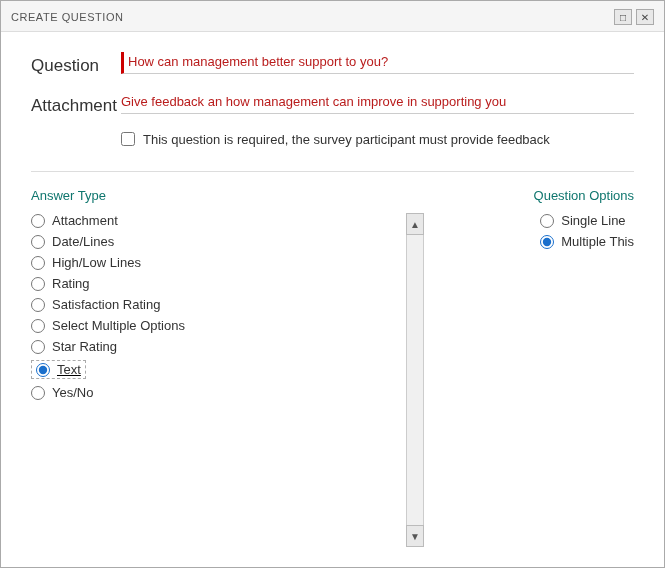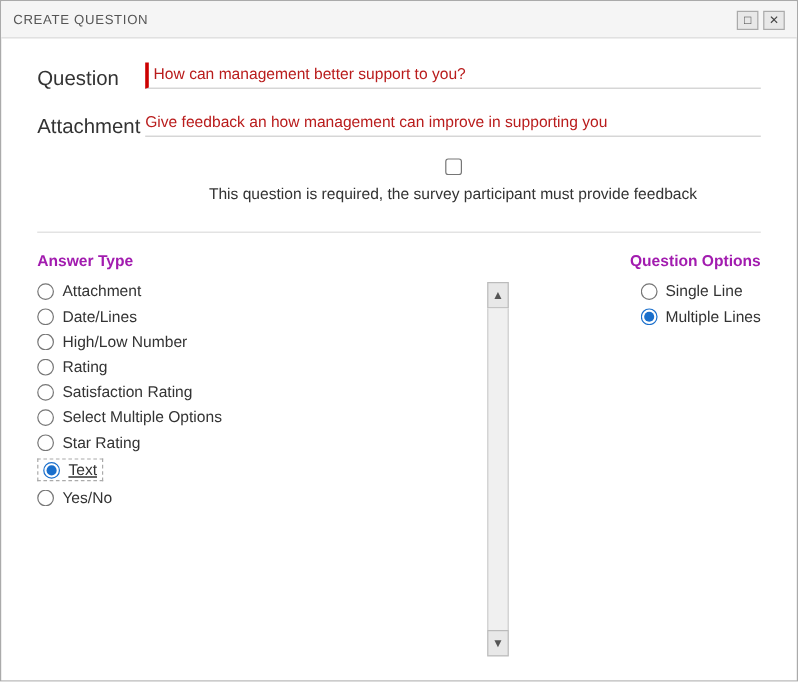--- a/index.html
+++ b/index.html
@@ -79,25 +79,24 @@
       font-size: 13px;
       color: #b91c1c;
       padding: 2px 0 4px 0;
     }
     .field-input.has-red-border {
       border-left: 3px solid #c00;
       padding-left: 4px;
     }
     .checkbox-row {
       display: flex;
-      align-items: center;
+      align-items: flex-start;
       margin-left: 90px;
       margin-bottom: 16px;
       gap: 8px;
-      flex-direction: column;
     }
     .checkbox-row input[type="checkbox"] {
       width: 14px;
       height: 14px;
       cursor: pointer;
     }
     .checkbox-label {
       font-size: 13px;
       color: #333;
     }
@@ -120,23 +119,23 @@
     .right-col {
       width: 200px;
       padding-left: 20px;
       display: flex;
       flex-direction: column;
       border-left: none;
       align-items: flex-end;
     }
     .section-title {
       font-size: 13px;
-      color: #a21caf;
+      color: #0f766e;
       margin-bottom: 10px;
-      font-weight: bold;
+      font-weight: normal;
     }
     .radio-list {
       display: flex;
       flex-direction: column;
       gap: 6px;
       flex: 1;
       position: relative;
     }
     .radio-item {
       display: flex;
@@ -239,21 +238,21 @@
               <span class="radio-label">Attachment</span>
             </label>
 
             <label class="radio-item">
               <input type="radio" name="answer_type" style="">
               <span class="radio-label">Date/Lines</span>
             </label>
 
             <label class="radio-item">
               <input type="radio" name="answer_type" style="">
-              <span class="radio-label">High/Low Number</span>
+              <span class="radio-label">High/Low Lines</span>
             </label>
 
             <label class="radio-item">
               <input type="radio" name="answer_type" style="">
               <span class="radio-label">Rating</span>
             </label>
 
             <label class="radio-item">
               <input type="radio" name="answer_type" style="">
               <span class="radio-label">Satisfaction Rating</span>
@@ -293,20 +292,20 @@
         <div class="section-title">Question Options</div>
         <div class="radio-list">
 
           <label class="radio-item">
             <input type="radio" name="question_option" style="">
             <span class="radio-label">Single Line</span>
           </label>
 
           <label class="radio-item">
             <input type="radio" name="question_option" checked="" style="">
-            <span class="radio-label">Multiple Lines</span>
+            <span class="radio-label">Multiple This</span>
           </label>
         </div>
       </div>
 
     </div>
   </div>
 </div>
 
 </body></html>

